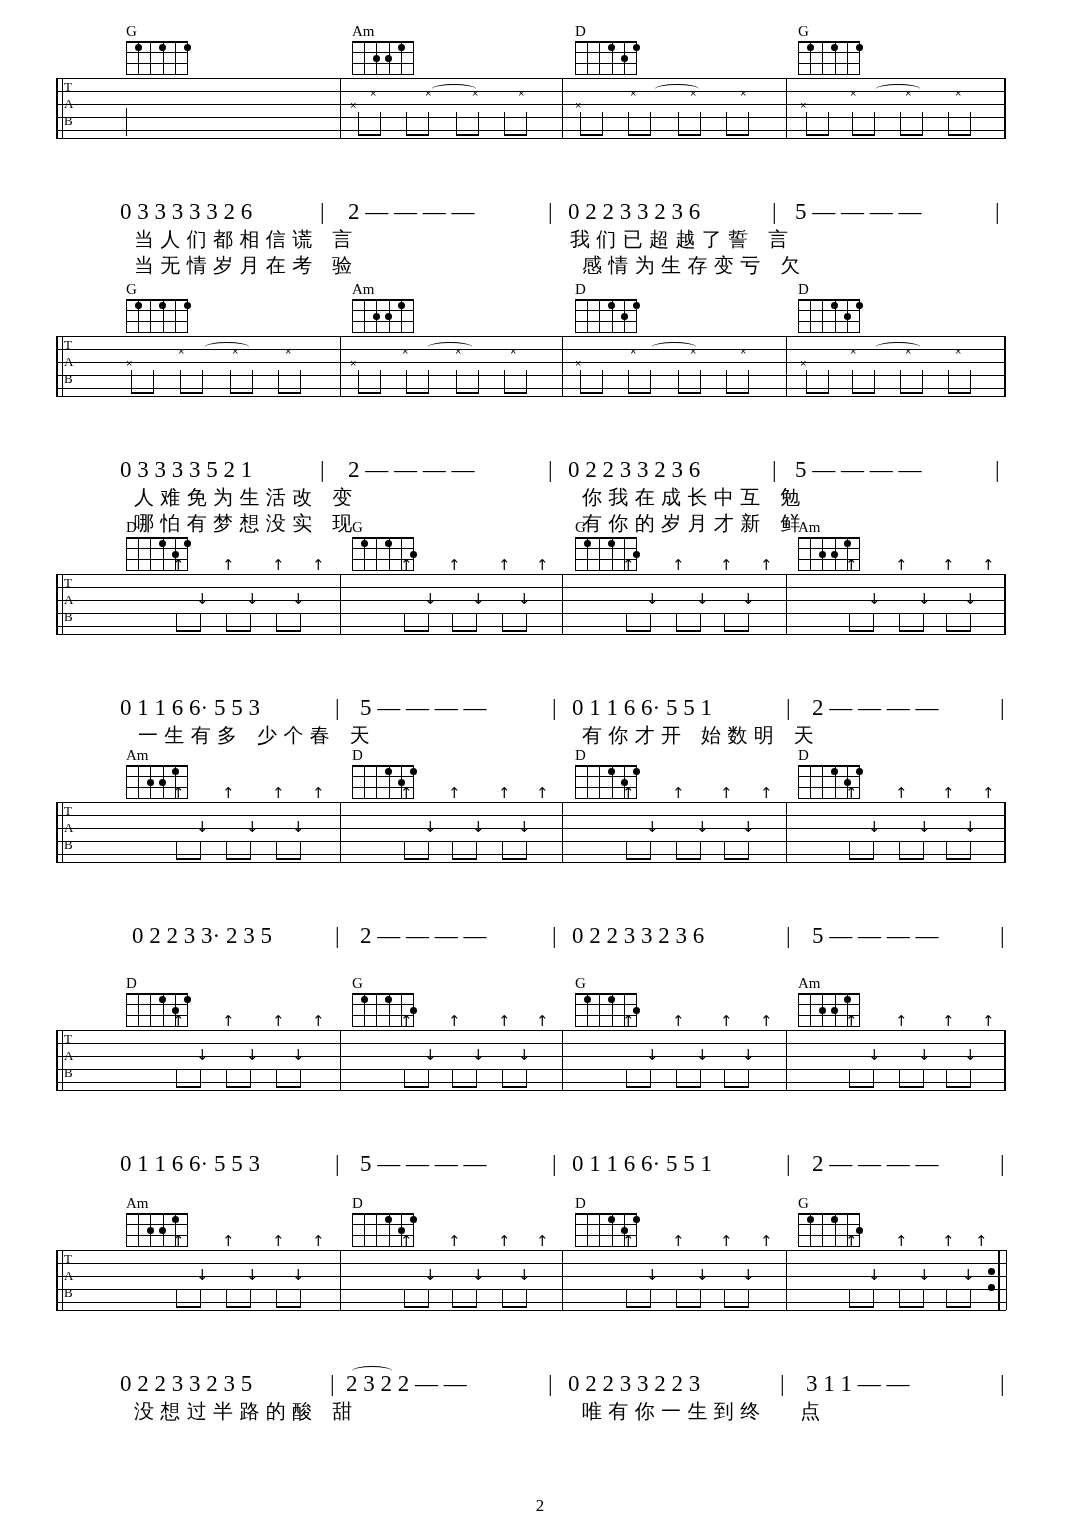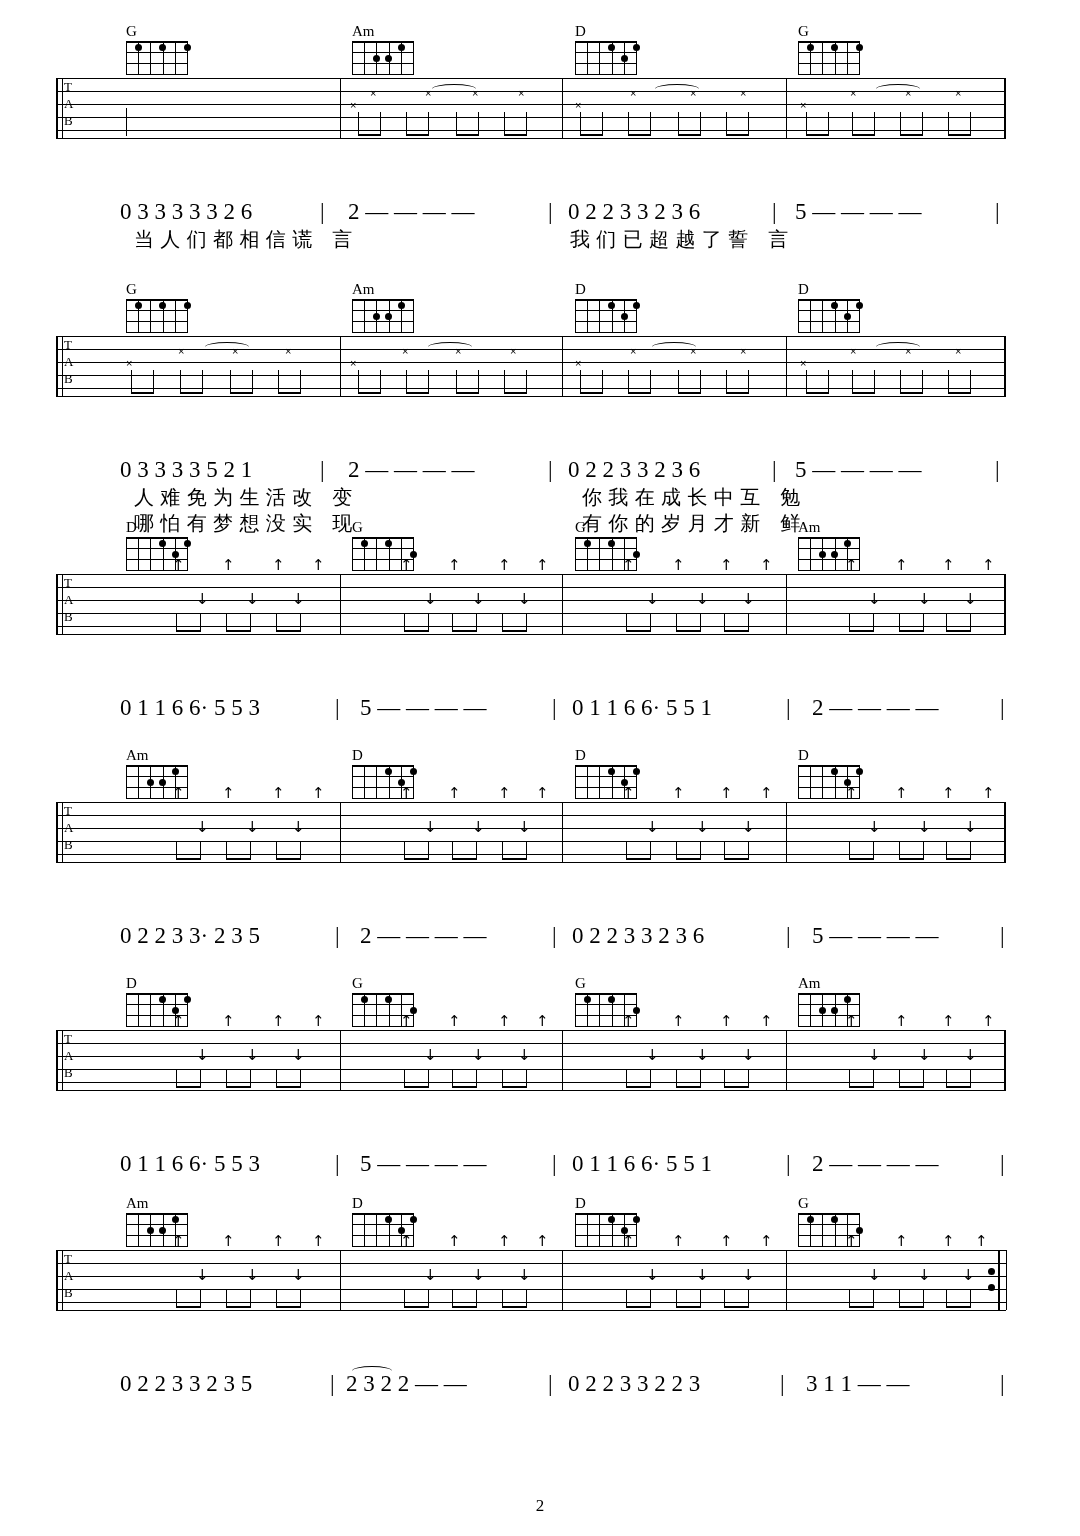--- a/index.html
+++ b/index.html
@@ -216,20 +216,24 @@
       <div class="num" style="left:348px">2  —  —  —  —</div>
       <div class="numbar" style="left:548px">|</div>
       <div class="num" style="left:568px">0 2 2 3 3 2 3 6</div>
       <div class="numbar" style="left:772px">|</div>
       <div class="num" style="left:795px">5  —  —  —  —</div>
       <div class="numbar" style="left:995px">|</div>
     </div>
     <div class="numline" style="top:204px">
       <div class="lyric" style="left:134px">当 人 们 都 相 信 谎　言</div>
       <div class="lyric" style="left:570px">我 们 已 超 越 了 誓　言</div>
+    </div>
+    <div class="numline" style="top:230px">
+      <div class="lyric" style="left:134px">当 无 情 岁 月 在 考　验</div>
+      <div class="lyric" style="left:582px">感 情 为 生 存 变 亏　欠</div>
     </div>
   </div>
 
   <div class="system" style="top:282px">
     <div class="chords">
       <div class="chord" style="left:126px">
         <div class="cname">G</div>
         <div class="grid">
             <div class="nut"></div>
             <div class="hline" style="top:11px"></div>
@@ -572,20 +576,24 @@
     <div class="numline" style="top:176px">
       <div class="num" style="left:120px">0 1 1 6 6· 5 5 3</div>
       <div class="numbar" style="left:335px">|</div>
       <div class="num" style="left:360px">5  —  —  —  —</div>
       <div class="numbar" style="left:552px">|</div>
       <div class="num" style="left:572px">0 1 1 6 6· 5 5 1</div>
       <div class="numbar" style="left:786px">|</div>
       <div class="num" style="left:812px">2  —  —  —  —</div>
       <div class="numbar" style="left:1000px">|</div>
     </div>
+    <div class="numline" style="top:204px">
+      <div class="lyric" style="left:138px">一 生 有 多　少 个 春　天</div>
+      <div class="lyric" style="left:582px">有 你 才 开　始 数 明　天</div>
+    </div>
   </div>
 
   <div class="system" style="top:748px">
     <div class="chords">
       <div class="chord" style="left:126px">
         <div class="cname">Am</div>
         <div class="grid">
             <div class="nut"></div>
             <div class="hline" style="top:11px"></div>
             <div class="hline" style="top:22px"></div>
@@ -733,21 +741,21 @@
         <div class="beam" style="left:849px;top:56px;width:25px"></div>
       <div class="stem" style="left:899px;top:40px;height:18px"></div>
         <div class="stem" style="left:923px;top:40px;height:18px"></div>
         <div class="beam" style="left:899px;top:56px;width:25px"></div>
       <div class="stem" style="left:946px;top:40px;height:18px"></div>
         <div class="stem" style="left:970px;top:40px;height:18px"></div>
         <div class="beam" style="left:946px;top:56px;width:25px"></div>
     </div>
 
     <div class="numline" style="top:176px">
-      <div class="num" style="left:120px">0 2 2 3 3· 2 3 5</div>
+      <div class="num" style="left:132px">0 2 2 3 3· 2 3 5</div>
       <div class="numbar" style="left:335px">|</div>
       <div class="num" style="left:360px">2  —  —  —  —</div>
       <div class="numbar" style="left:552px">|</div>
       <div class="num" style="left:572px">0 2 2 3 3 2 3 6</div>
       <div class="numbar" style="left:786px">|</div>
       <div class="num" style="left:812px">5  —  —  —  —</div>
       <div class="numbar" style="left:1000px">|</div>
     </div>
   </div>
 
@@ -1086,18 +1094,22 @@
       <div class="num" style="left:120px">0 2 2 3 3 2 3 5</div>
       <div class="numbar" style="left:330px">|</div>
       <div class="num" style="left:346px">2 3 2 2  —  —</div>
       <div class="slur" style="left:352px;top:-6px;width:40px;"></div>
       <div class="numbar" style="left:548px">|</div>
       <div class="num" style="left:568px">0 2 2 3 3 2 2 3</div>
       <div class="numbar" style="left:780px">|</div>
       <div class="num" style="left:806px">3 1 1  —  —</div>
       <div class="numbar" style="left:1000px">|</div>
     </div>
+    <div class="numline" style="top:204px">
+      <div class="lyric" style="left:134px">没 想 过 半 路 的 酸　甜</div>
+      <div class="lyric" style="left:582px">唯 有 你 一 生 到 终　　点</div>
+    </div>
   </div>
 
   <div class="pagenum" style="top:1496px">2</div>
 
 
 </div>
 
 </body></html>

